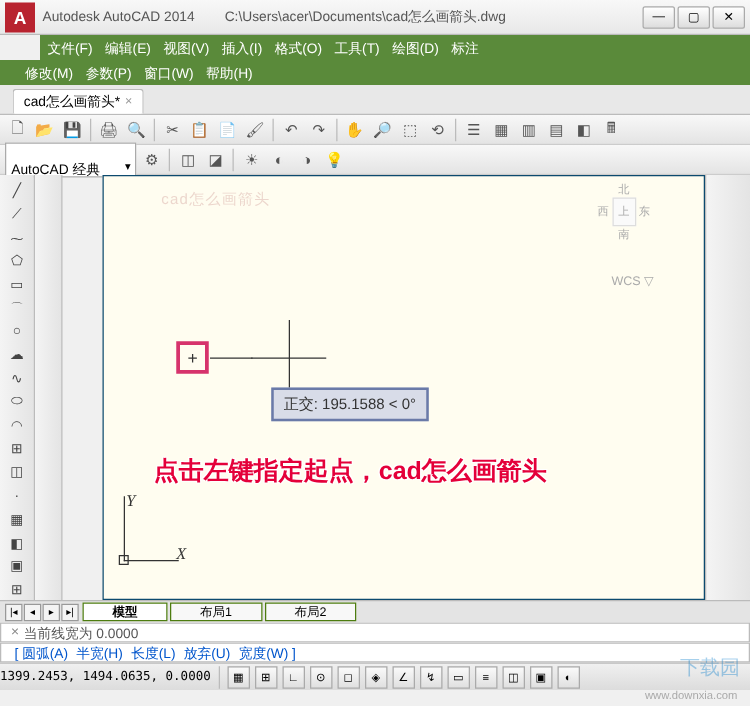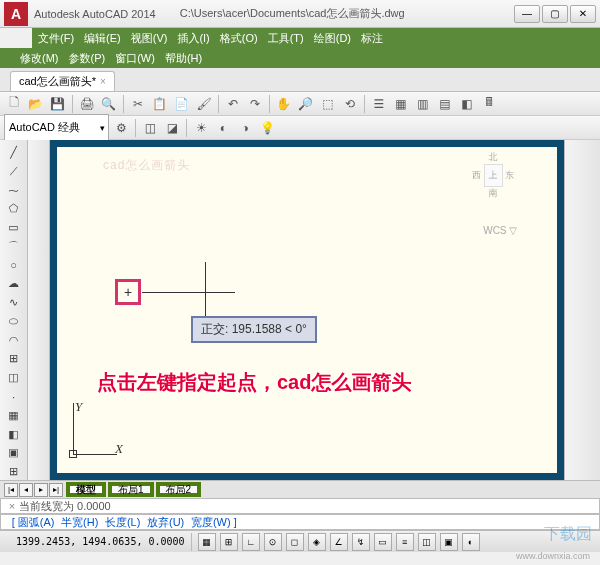--- a/index.html
+++ b/index.html
@@ -11,53 +11,53 @@
 .win-btn { width: 26px; height: 18px; border: 1px solid #aaa; background: linear-gradient(#fff,#ddd); display: flex; align-items: center; justify-content: center; font-size: 10px; border-radius: 2px; }
 .menubar { height: 20px; background: #5a8a3a; color: #fff; display: flex; align-items: center; padding: 0 6px; font-size: 11px; gap: 10px; margin-left: 32px; }
 .menubar2 { height: 20px; background: #5a8a3a; color: #fff; display: flex; align-items: center; padding: 0 20px; font-size: 11px; gap: 10px; }
 .menu-item { cursor: pointer; }
 .tab-bar { height: 24px; background: #e8e8e8; border-bottom: 1px solid #bbb; display: flex; align-items: flex-end; padding-left: 10px; }
 .file-tab { background: #fff; border: 1px solid #bbb; border-bottom: none; padding: 2px 8px; font-size: 11px; display: flex; align-items: center; gap: 4px; border-radius: 3px 3px 0 0; }
 .file-tab .x { color: #999; font-size: 10px; }
 .toolbar-row { height: 24px; background: linear-gradient(#f8f8f8,#e4e4e4); border-bottom: 1px solid #ccc; display: flex; align-items: center; padding: 0 4px; gap: 2px; }
 .tb-btn { width: 20px; height: 20px; border: 1px solid transparent; display: flex; align-items: center; justify-content: center; font-size: 12px; color: #555; }
 .tb-sep { width: 1px; height: 18px; background: #bbb; margin: 0 2px; }
-.workspace-sel { height: 22px; border: 1px solid #aaa; background: #fff; padding: 13px 4px; font-size: 11px; display: flex; align-items: center; gap: 20px; }
+.workspace-sel { height: 22px; border: 1px solid #aaa; background: #fff; padding: 13px 4px; font-size: 11px; display: flex; align-items: flex-start; gap: 20px; }
 .workspace-sel::after { content: "▾"; font-size: 9px; }
 .main-area { display: flex; height: 340px; position: relative; }
 .left-tools { width: 28px; background: linear-gradient(90deg,#f4f4f4,#e4e4e4); border-right: 1px solid #bbb; display: flex; flex-direction: column; align-items: center; padding-top: 4px; gap: 2px; }
 .lt-btn { width: 22px; height: 18px; display: flex; align-items: center; justify-content: center; font-size: 11px; color: #444; }
 .left-tools2 { width: 22px; background: linear-gradient(90deg,#f4f4f4,#e4e4e4); border-right: 1px solid #bbb; display: flex; flex-direction: column; align-items: center; }
-.canvas { flex: 1; background: #fffdf0; position: relative; border: 7px solid #0c4a6e; }
+.canvas { flex: 1; background: #fffdf0; position: relative; border: 1px solid #0c4a6e; margin-left: 32px; }
 .right-tools { width: 36px; background: linear-gradient(90deg,#f4f4f4,#e4e4e4); border-left: 1px solid #bbb; }
 .nav-cube { position: absolute; top: 4px; right: 38px; width: 52px; height: 70px; font-size: 9px; color: #aaa; text-align: center; }
 .nav-cube .face { border: 1px solid #ddd; padding: 4px; display: inline-block; background: #fafafa; }
 .wcs { position: absolute; top: 78px; right: 40px; font-size: 10px; color: #aaa; }
 .crosshair-v { position: absolute; left: 148px; top: 115px; width: 1px; height: 60px; background: #333; }
 .crosshair-h { position: absolute; left: 118px; top: 145px; width: 60px; height: 1px; background: #333; }
 .start-box { position: absolute; left: 58px; top: 132px; width: 26px; height: 26px; border: 3px solid #d6336c; display: flex; align-items: center; justify-content: center; font-size: 14px; color: #333; }
 .pline-seg { position: absolute; left: 85px; top: 145px; width: 34px; height: 1px; background: #333; }
 .tooltip-box { position: absolute; left: 134px; top: 169px; border: 2px solid #6a7aa8; background: #d8dce8; padding: 3px 8px; font-size: 12px; color: #333; }
 .watermark-txt { position: absolute; left: 46px; top: 10px; font-size: 12px; color: rgba(180,100,100,0.25); letter-spacing: 1px; }
 .annotation { position: absolute; left: 40px; top: 222px; font-size: 20px; font-weight: bold; color: #e4003a; text-shadow: 1px 1px 0 #fff, -1px -1px 0 #fff, 1px -1px 0 #fff, -1px 1px 0 #fff; }
 .ucs-y { position: absolute; left: 18px; top: 252px; font-size: 13px; color: #333; font-family: serif; font-style: italic; }
 .ucs-x { position: absolute; left: 58px; top: 294px; font-size: 13px; color: #333; font-family: serif; font-style: italic; }
 .ucs-line-v { position: absolute; left: 16px; top: 256px; width: 1px; height: 52px; background: #333; }
 .ucs-line-h { position: absolute; left: 16px; top: 307px; width: 44px; height: 1px; background: #333; }
 .ucs-box { position: absolute; left: 12px; top: 303px; width: 8px; height: 8px; border: 1px solid #333; }
 .layout-tabs { height: 18px; background: #e4e4e4; border-top: 1px solid #bbb; display: flex; align-items: center; font-size: 10px; padding-left: 4px; }
 .nav-btn { width: 14px; height: 14px; border: 1px solid #999; background: #f4f4f4; display: flex; align-items: center; justify-content: center; font-size: 8px; margin-right: 1px; }
-.layout-tab { border: 4px solid #4d7c0f; background: #f8f8f8; padding: 0 6px; margin-left: 2px; height: 15px; display: flex; align-items: center; }
+.layout-tab { border: 1px solid #4d7c0f; background: #f8f8f8; padding: 0 23px; margin-left: 2px; height: 15px; display: flex; align-items: center; }
 .layout-tab.active { background: #fff; font-weight: bold; }
 .cmdline-area { background: #fff; }
 .cmdline { height: 16px; border: 1px solid #bbb; background: #fff; padding: 0 4px; font-size: 11px; display: flex; align-items: center; font-family: SimSun, monospace; }
 .cmdline.hist { color: #555; }
 .cmdline-x { width: 14px; display: inline-block; text-align: center; color: #888; }
 .option-link { color: #0055cc; }
-.statusbar { height: 22px; background: linear-gradient(#f0f0f0,#dcdcdc); border-top: 1px solid #bbb; display: flex; align-items: center; font-size: 10px; padding: 0 16px; gap: 4px; text-align: center; }
+.statusbar { height: 22px; background: linear-gradient(#f0f0f0,#dcdcdc); border-top: 1px solid #bbb; display: flex; align-items: center; font-size: 10px; padding: 0 0; gap: 4px; text-align: center; }
 .coord { font-family: monospace; }
 .sb-btn { width: 18px; height: 18px; border: 1px solid #aaa; background: linear-gradient(#fafafa,#e0e0e0); display: flex; align-items: center; justify-content: center; font-size: 9px; }
 .watermark2 { position: absolute; right: 8px; bottom: 20px; font-size: 16px; color: rgba(0,120,200,0.35); pointer-events: none; }
 .watermark3 { position: absolute; right: 10px; bottom: 4px; font-size: 9px; color: rgba(100,100,100,0.5); pointer-events: none; }
 </style>
 </head>
 <body>
 
 <div class="titlebar">
   <div class="logo">A</div>

